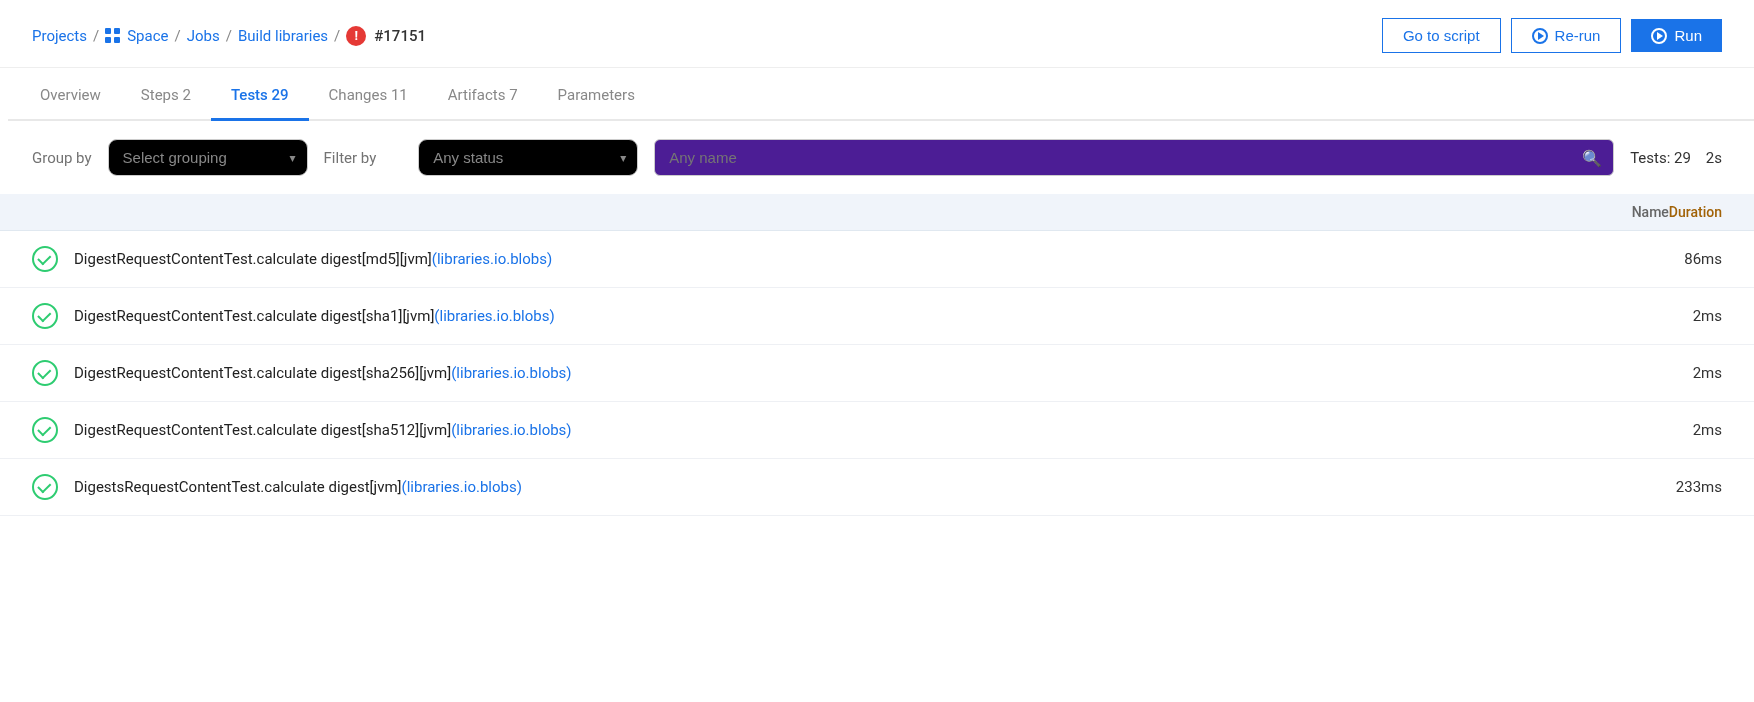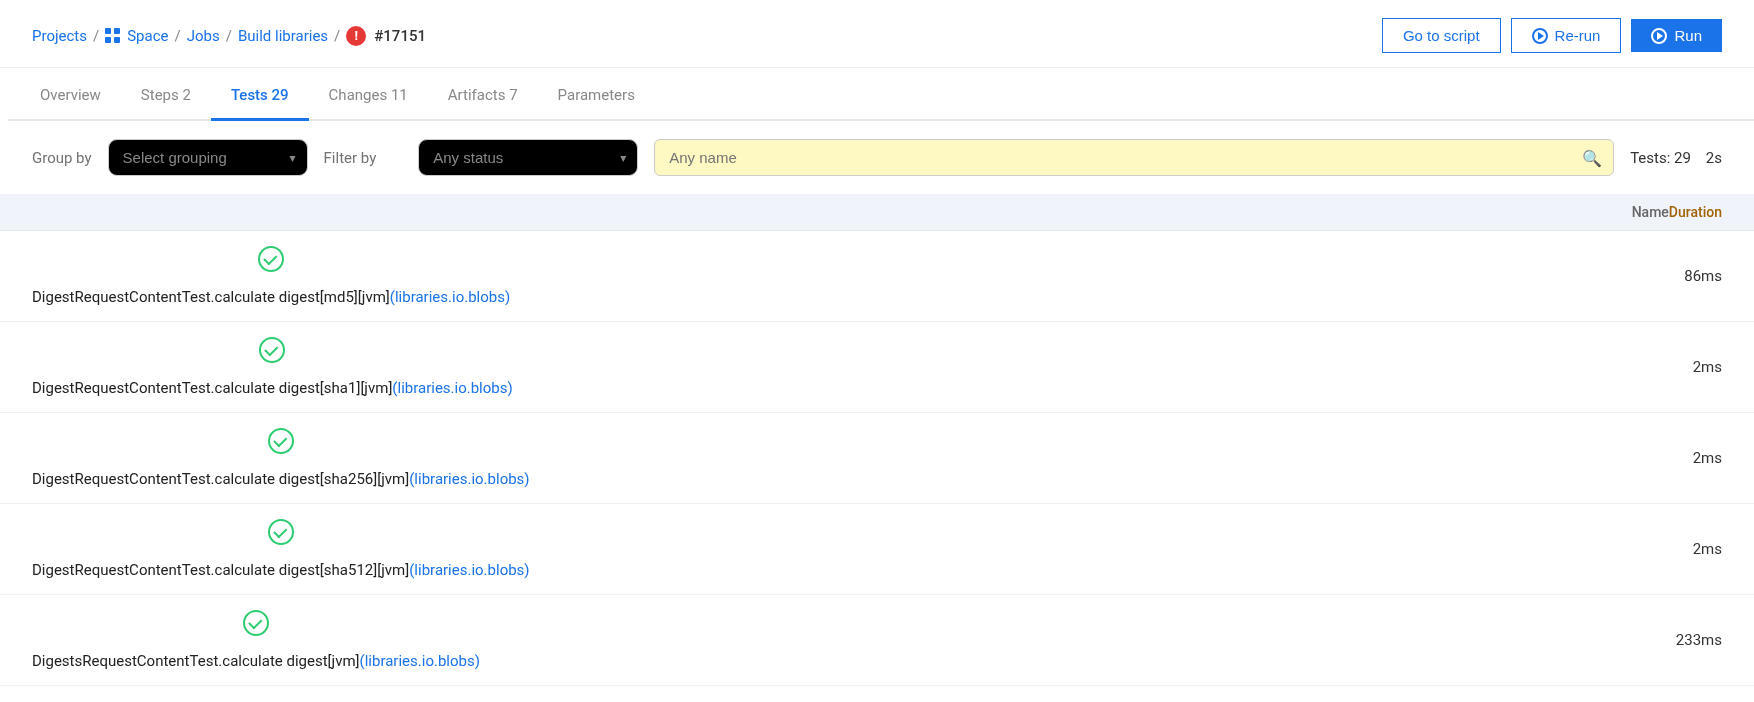--- a/index.html
+++ b/index.html
@@ -183,21 +183,21 @@
       display: inline-flex;
       align-items: center;
       flex: 1;
     }
     .name-input {
       border: 1.5px solid #ccc;
       border-radius: 6px;
       padding: 9px 32px 9px 14px;
       font-size: 15px;
       color: #888;
-      background: #fef9c3;
+      background: #4c1d95;
       width: 100%;
     }
     .search-icon-btn {
       position: absolute;
       right: 12px;
       top: 50%;
       transform: translateY(-50%);
       color: #888;
       font-size: 16px;
       pointer-events: none;
@@ -236,21 +236,20 @@
       align-items: center;
       justify-content: space-between;
       padding: 15px 32px;
       border-bottom: 1px solid #eef0f4;
       gap: 12px;
     }
     .test-left {
       display: flex;
       align-items: center;
       gap: 16px;
-      flex-direction: column;
     }
     .success-icon {
       width: 26px;
       height: 26px;
       border-radius: 50%;
       border: 2.5px solid #2ecc71;
       display: flex;
       align-items: center;
       justify-content: center;
       flex-shrink: 0;

